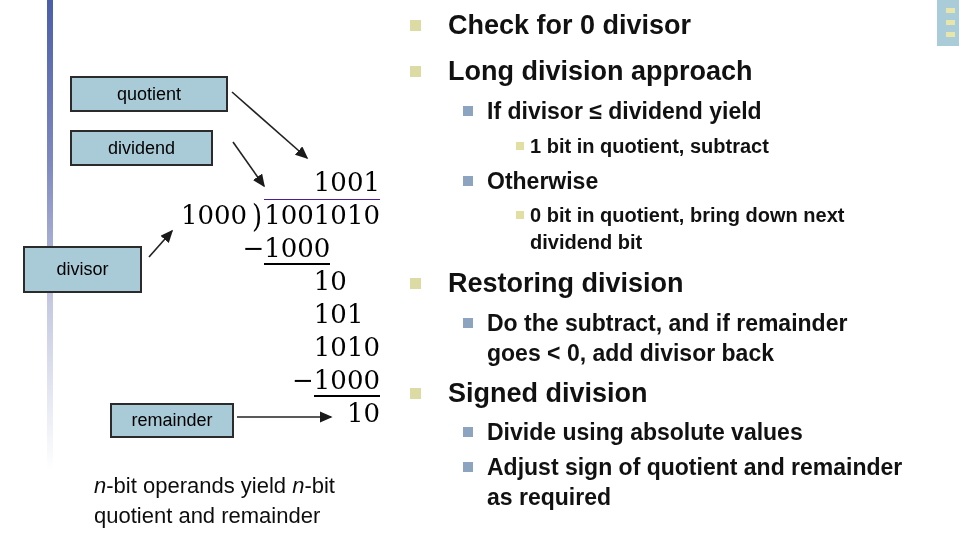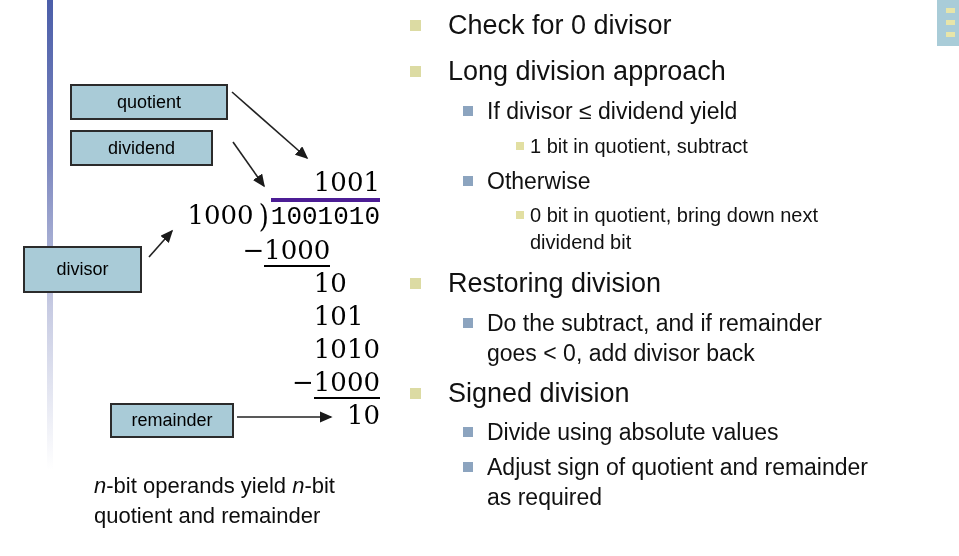--- a/index.html
+++ b/index.html
@@ -17,44 +17,44 @@
   
   .corner-tab { position:absolute; right:0; top:0; width:22px; height:46px; background:#a9ccd8; }
   .corner-tab .mark { position:absolute; left:9px; width:9px; height:5px; background:#e7e5a9; }
   .corner-tab .m1 { top:8px; } .corner-tab .m2 { top:20px; } .corner-tab .m3 { top:32px; }
 
   
   .labelbox {
     position:absolute; background:#a9cbd7; border:2px solid #2b2b2b; box-sizing:border-box;
     display:flex; align-items:center; justify-content:center; font-size:18px; color:#000;
   }
-  .box-quotient  { left:70px;  top:84px;  width:158px; height:36px; }
+  .box-quotient  { left:70px;  top:76px;  width:158px; height:36px; }
   .box-dividend  { left:70px;  top:130px; width:143px; height:36px; }
   .box-divisor   { left:23px;  top:246px; width:119px; height:47px; }
   .box-remainder { left:110px; top:403px; width:124px; height:35px; }
 
   
   .division {
     position:absolute; left:150px; top:166px; width:230px; text-align:right;
     font-family:"DejaVu Serif", serif; font-size:26px; line-height:33px; color:#000;
   }
   .division .row { white-space:nowrap; }
   .r3 { margin-right:3ch; } .r2 { margin-right:2ch; } .r1 { margin-right:1ch; }
   .u  { border-bottom:2px solid #000; }
-  .dividend-num { border-top:4px solid #4c1d95;font-family:Liberation Mono, monospace; }
+  .dividend-num { border-top:1px solid #4c1d95; }
   .divisor-num  { margin-right:5px; }
   .paren { display:inline-block; transform:scaleY(1.25) translateY(1px); margin-right:2px; }
 
   
   .caption { position:absolute; left:94px; top:471px; font-size:22px; line-height:30px; color:#0d0d0d; }
   .caption .it { font-style:italic; }
 
   
   .bullets { position:absolute; left:400px; top:0; width:558px; }
-  .li { position:relative; }
+  .li { position:relative;font-weight:bold; }
   .l1 { font-size:27px; line-height:34px; padding-left:48px; }
   .l2 { font-size:23px; line-height:30px; padding-left:87px; }
   .l3 { font-size:20px; line-height:27px; padding-left:130px; }
   .b  { position:absolute; display:block; }
   .l1 > .b { left:10px;  top:12px; width:11px; height:11px; background:#dcdba3; }
   .l2 > .b { left:63px;  top:10px; width:10px; height:10px; background:#8ca4bf; }
   .l3 > .b { left:116px; top:9px;  width:8px;  height:8px;  background:#e2dfa2; }
   .t  { white-space:pre-line; }
 
   .arrows { position:absolute; left:0; top:0; pointer-events:none; }

